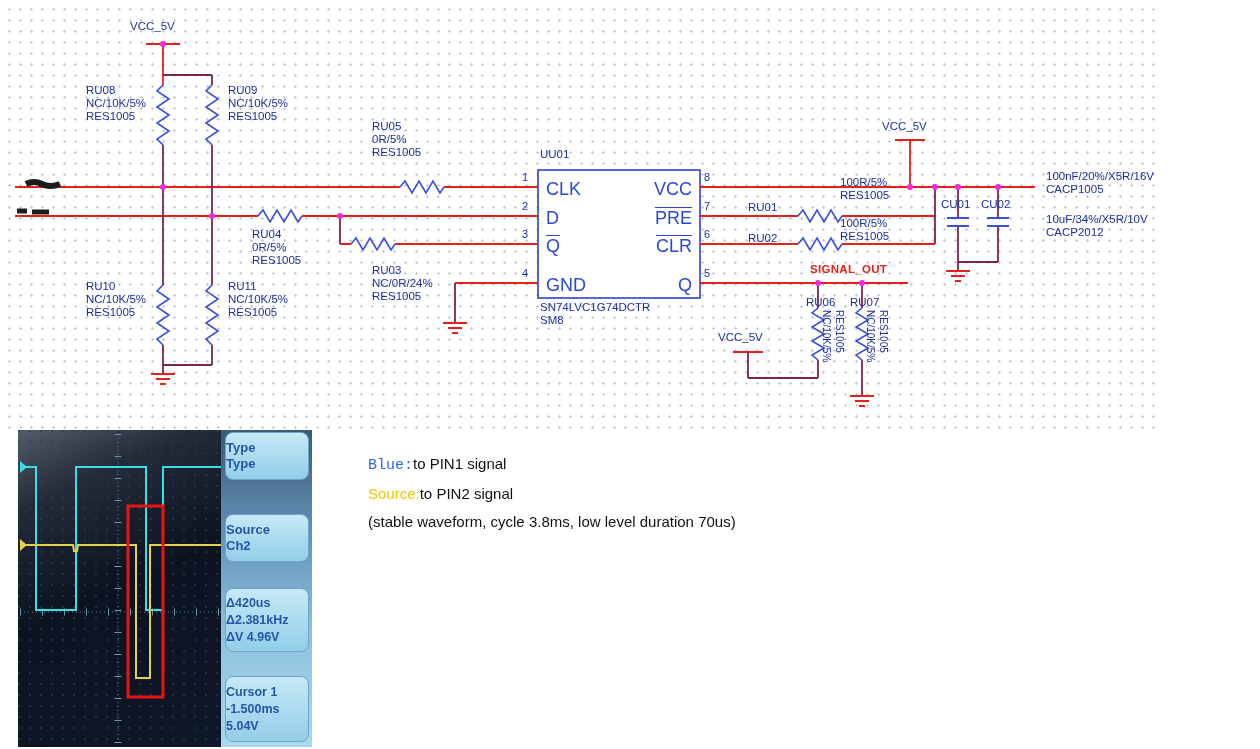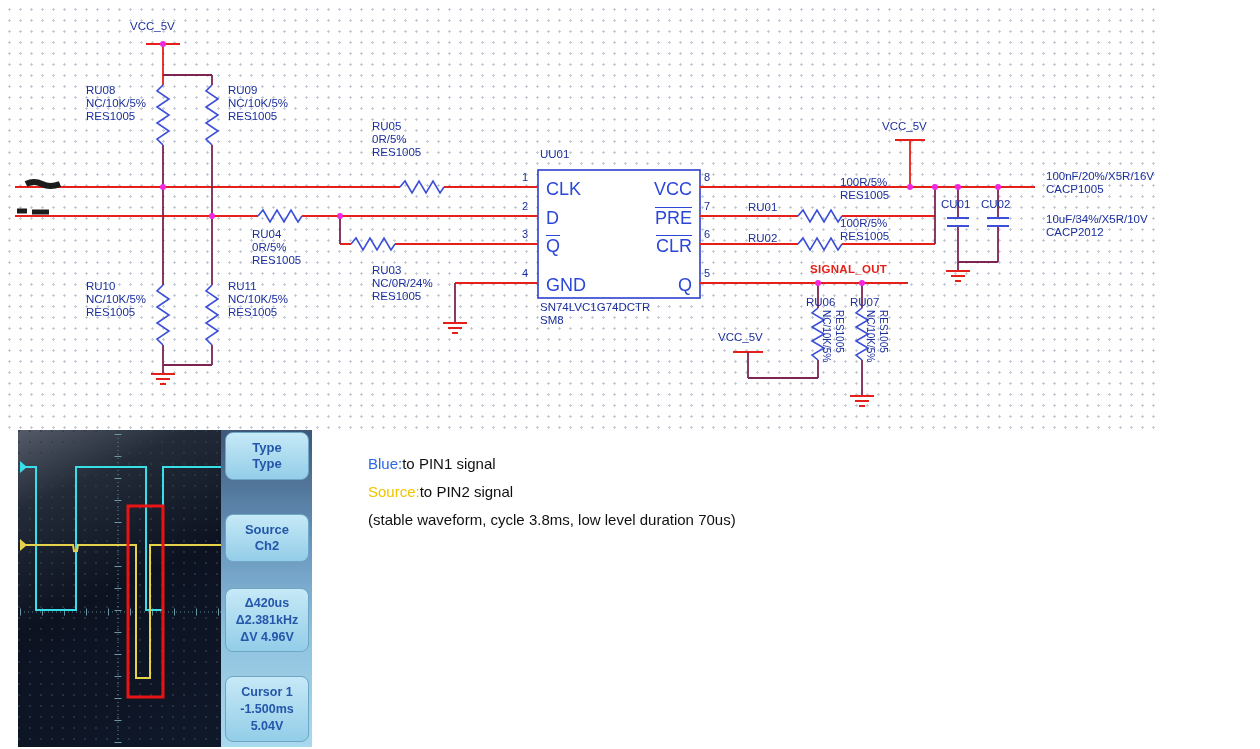--- a/index.html
+++ b/index.html
@@ -25,28 +25,28 @@
 
   
   .scope {
     position:absolute; left:18px; top:430px; width:294px; height:317px; overflow:hidden;
     background:linear-gradient(155deg,#555b68 0%, #232a38 18%, #0c1220 45%, #101a2c 100%);
   }
   .menucol { position:absolute; left:203px; top:0; width:91px; height:317px;
     background:linear-gradient(180deg,#3d5878 0%, #6794bc 35%, #8fc2de 65%, #a9d9ee 100%); }
   .scope-btn { position:absolute; left:207px; width:84px; border-radius:8px;
     background:linear-gradient(180deg,#c6e9f7,#93cde8); border:1px solid #6fa6c4;
-    color:#2456aa; font-weight:bold; font-size:13px; text-align:center;
+    color:#2456aa; font-weight:bold; font-size:13px; text-align:left;
     display:flex; flex-direction:column; justify-content:center; line-height:16px; }
   .scope-btn.small { font-size:12.5px; line-height:17px; }
   .scope-display { position:absolute; left:0; top:0; }
 
   
   .notes { position:absolute; left:368px; top:450px; font-size:15px; line-height:28px; color:#101010; }
-  .notes .blue { color:#2a6ae0; }
+  .notes .blue { color:#2a6ae0;font-family:Liberation Mono, monospace; }
   .notes .yellow { color:#f0c400; }
 </style>
 </head>
 <body>
 
 <div class="canvas">
 
   <div class="schematic">
 
     <svg width="1260" height="432" viewBox="0 0 1260 432">

